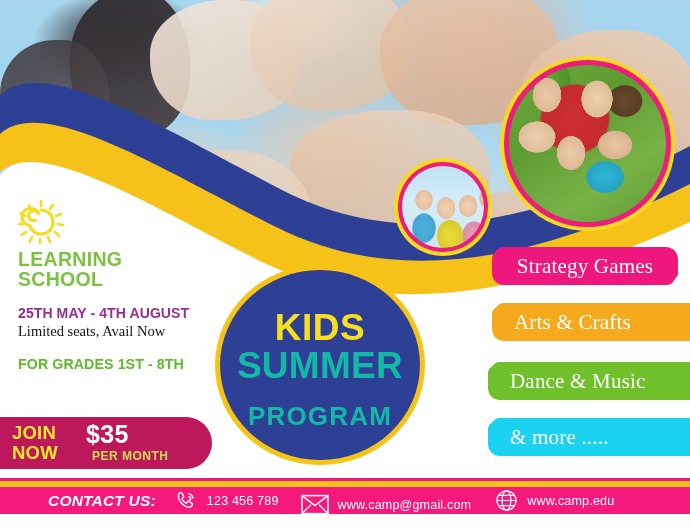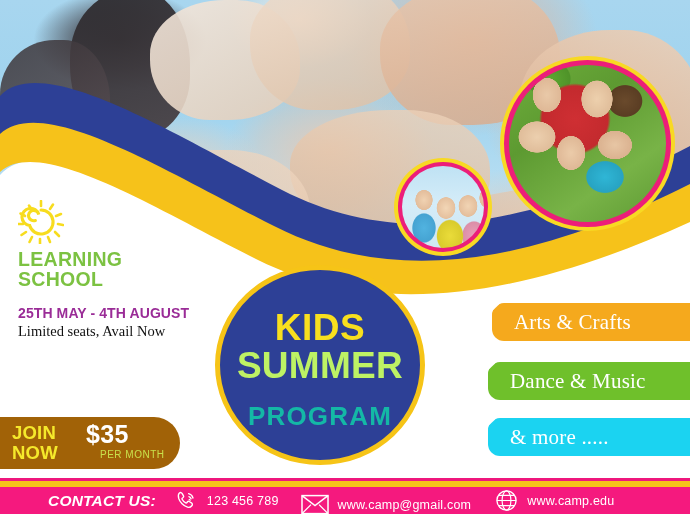--- a/index.html
+++ b/index.html
@@ -41,44 +41,44 @@
     font-family:"Liberation Serif",serif;white-space:nowrap;
   }
   .grades{
     margin:16px 0 0 4px;color:#5FBB2B;font-weight:bold;font-size:14.2px;
     letter-spacing:.1px;white-space:nowrap;
   }
 
   
   .badge{
     position:absolute;left:0;top:417px;width:180px;height:52px;
-    background:#a16207;border-radius:0 26px 26px 0;
+    background:#be185d;border-radius:0 26px 26px 0;padding-left:32px;
   }
   .badge-join{
     position:absolute;left:12px;top:6px;width:72px;color:#F5E92B;
     font-weight:bold;font-size:18.5px;line-height:20px;letter-spacing:.2px;
   }
   .badge-price{
     position:absolute;left:86px;top:4px;color:#ffffff;font-weight:bold;
     font-size:25px;line-height:27px;letter-spacing:.3px;
   }
   .badge-per{
-    position:absolute;left:100px;top:32px;color:#C9E04B;font-weight:normal;
-    font-size:10px;letter-spacing:.5px;
+    position:absolute;left:92px;top:32px;color:#C9E04B;font-weight:bold;
+    font-size:12px;letter-spacing:.5px;
   }
 
   
   .center-circle{
     position:absolute;left:215px;top:265px;width:210px;height:200px;
     border-radius:50%;background:#2D4096;border:5px solid #F6C417;
     box-sizing:border-box;display:flex;flex-direction:column;
     align-items:center;justify-content:center;
   }
   .cc-kids{color:#F8DF1E;font-weight:bold;font-size:37px;line-height:38px;letter-spacing:.5px;margin-top:10px;}
-  .cc-summer{color:#bef264;font-weight:bold;font-size:37px;line-height:38px;letter-spacing:.3px;}
+  .cc-summer{color:#14b8a6;font-weight:bold;font-size:37px;line-height:38px;letter-spacing:.3px;}
   .cc-program{color:#14b8a6;font-weight:bold;font-size:26px;line-height:30px;letter-spacing:1.2px;margin-top:16px;}
 
   
   .pc{position:absolute;border-radius:50%;box-sizing:border-box;overflow:hidden;}
   .pc-outer{border-radius:50%;box-sizing:border-box;background:#F8D923;padding:4px;}
   .pc-mid{border-radius:50%;box-sizing:border-box;background:#EC1E79;padding:5px;width:100%;height:100%;}
   .pc-img{border-radius:50%;width:100%;height:100%;overflow:hidden;position:relative;}
 
   .kidsA{
     background:
@@ -189,20 +189,21 @@
       <path d="M23 10 a12 12 0 1 1 -11.4 15.5 a8.6 8.6 0 1 1 9.2 -11 a5.2 5.2 0 1 0 -3.4 6" fill="none" stroke="#F7DC1E" stroke-width="3.1" stroke-linecap="round"></path>
     </svg>
 
     <div class="school-name">
       <div>LEARNING</div>
       <div>SCHOOL</div>
     </div>
 
     <div class="dates">25TH MAY - 4TH AUGUST</div>
     <div class="limited">Limited seats, Avail Now</div>
+    <div class="grades">FOR GRADES 1ST - 8TH</div>
   </div>
 
   <div class="badge">
     <div class="badge-join">
       <div>JOIN</div>
       <div>NOW</div>
     </div>
     <div class="badge-price">$35</div>
     <div class="badge-per">PER MONTH</div>
   </div>
@@ -218,20 +219,23 @@
       <div class="pc-img kidsA"></div>
     </div>
   </div>
 
   <div class="pc pc-outer" style="left:394px;top:158px;width:98px;height:98px;">
     <div class="pc-mid" style="padding:4px;">
       <div class="pc-img kidsB"></div>
     </div>
   </div>
 
+  <div class="tag t-pink" style="left:492px;top:247px;width:186px;">
+    <span>Strategy Games</span>
+  </div>
 
   <div class="tag t-orange left-tag" style="left:492px;top:303px;width:190px;">
     <span>Arts &amp; Crafts</span>
   </div>
 
   <div class="tag t-green left-tag" style="left:488px;top:362px;width:194px;">
     <span>Dance &amp; Music</span>
   </div>
 
   <div class="tag t-cyan left-tag" style="left:488px;top:418px;width:194px;">

